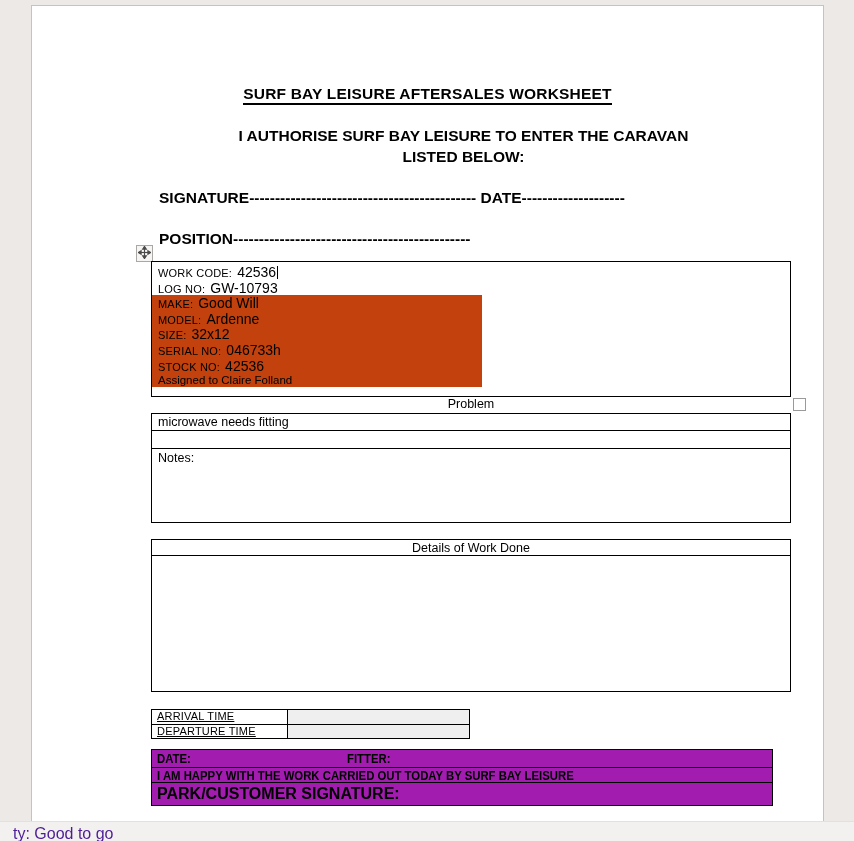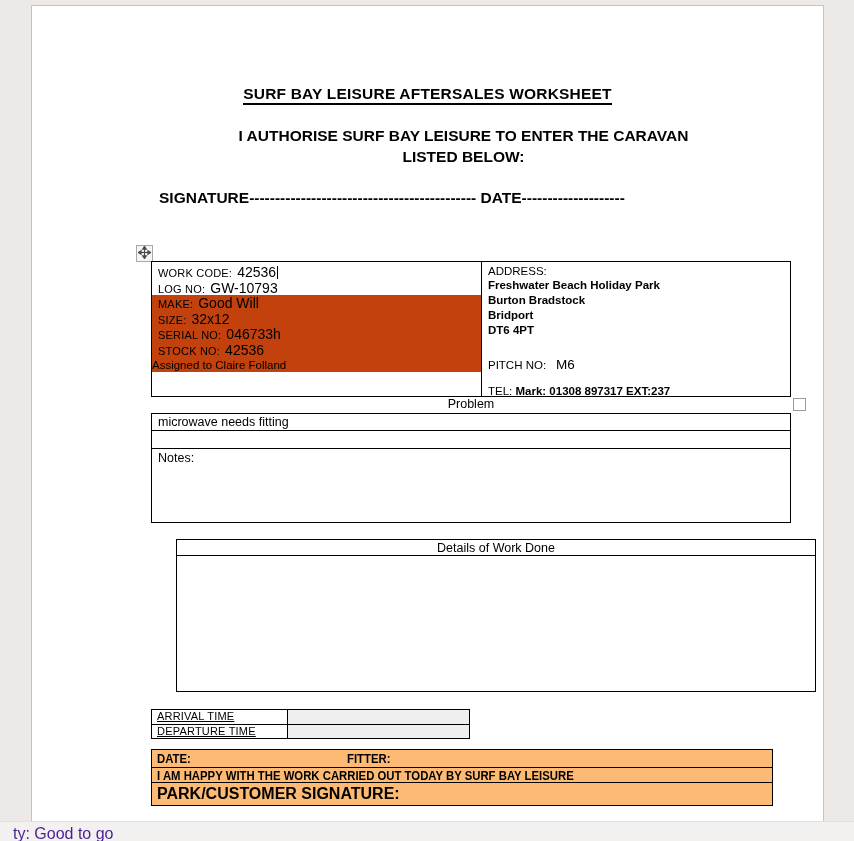--- a/index.html
+++ b/index.html
@@ -28,21 +28,21 @@
 
   
   .info-table { left:119px; top:255px; width:640px; height:136px;
     border:1px solid #000; display:flex; }
   .veh-cell { width:330px; position:relative; padding-top:2px; }
   .addr-cell { width:310px; border-left:1px solid #000; position:relative; }
   .veh-line { height:15.6px; line-height:15.6px; padding-left:6px; white-space:nowrap; }
   .veh-line .lbl { font-size:11px; letter-spacing:.2px; }
   .veh-line .val { font-size:14px; margin-left:5px; }
   .shaded { background:#c2410c; }
-  .assigned { height:14px; line-height:14px; font-size:11.5px; padding-bottom:2px; }
+  .assigned { height:14px; line-height:14px; font-size:11.5px; padding-left:6px; padding-bottom:2px; }
   .cursor { display:inline-block; width:1px; height:13px; background:#000;
     vertical-align:-2px; margin-left:1px; }
   .addr-lbl { top:3px; left:6px; font-size:11.5px; }
   .addr-line { left:6px; font-size:11.5px; font-weight:bold; }
   .al0 { top:17px; } .al1 { top:32px; } .al2 { top:47px; } .al3 { top:62px; }
   .pitch { top:95px; left:6px; font-size:11.5px; }
   .pitch .val { font-size:13.5px; margin-left:10px; }
   .tel { top:123px; left:6px; font-size:11.5px; }
   .tel b { font-size:11.5px; }
 
@@ -50,34 +50,34 @@
   .problem-hdr { top:391px; left:119px; width:640px; text-align:center; font-size:12.5px; }
   .resize-handle { left:761px; top:392px; width:13px; height:13px;
     border:1px solid #9a9a9a; background:#fff; }
   .problem-table { left:119px; top:407px; width:640px; border:1px solid #000; }
   .p-row1 { height:17px; line-height:17px; padding-left:6px; font-size:12.5px;
     border-bottom:1px solid #000; }
   .p-row2 { height:18px; border-bottom:1px solid #000; }
   .p-row3 { height:73px; padding:2px 6px; font-size:12.5px; }
 
   
-  .details-table { left:119px; top:533px; width:640px; border:1px solid #000;margin-left:25px; }
+  .details-table { left:119px; top:533px; width:640px; border:1px solid #000; }
   .d-hdr { height:16px; line-height:16px; text-align:center; font-size:12.5px;
     border-bottom:1px solid #000; }
   .d-body { height:135px; }
 
   
   .times-table { left:119px; top:703px; width:319px; border:1px solid #000; }
   .t-row { display:flex; height:14px;text-decoration:underline; }
   .t-row + .t-row { border-top:1px solid #000; }
   .t-lbl { width:135px; line-height:13px; font-size:11px; padding-left:5px; letter-spacing:.2px; }
   .t-val { flex:1; border-left:1px solid #000; background:#efefef; }
 
   
-  .footer-table { left:119px; top:743px; width:622px; border:1px solid #000; background:#fdba74; }
+  .footer-table { left:119px; top:743px; width:622px; border:1px solid #000; background:#a21caf; }
   .f-row1 { height:18px; line-height:18px; position:relative;
     border-bottom:1px solid #000; font-size:13.5px; font-weight:bold; }
   .f-row2 { height:15px; line-height:15px; border-bottom:1px solid #000;
     font-size:13.5px; font-weight:bold; padding-left:5px; }
   .f-row3 { height:22px; line-height:22px; font-size:16px; font-weight:bold; padding-left:5px; }
   .cond { display:inline-block; transform:scaleX(.84); transform-origin:0 50%; white-space:nowrap; }
   .date-lbl { position:absolute; left:5px; }
   .fitter-lbl { position:absolute; left:195px; }
 
   
@@ -89,20 +89,21 @@
 <body>
 
 <div class="page">
 
   <div class="abs doc-title">
     <span>SURF BAY LEISURE AFTERSALES WORKSHEET</span>
   </div>
   <div class="abs auth auth1">I AUTHORISE SURF BAY LEISURE TO ENTER THE CARAVAN</div>
   <div class="abs auth auth2">LISTED BELOW:</div>
   <div class="abs sigline">SIGNATURE-------------------------------------------- DATE--------------------</div>
+  <div class="abs posline">POSITION----------------------------------------------</div>
 
   <div class="abs move-handle">
     <span>
       <svg width="13" height="13" viewBox="0 0 16 16">
         <g stroke="#4a4a4a" stroke-width="1.4" fill="#4a4a4a">
           <line x1="8" y1="3.5" x2="8" y2="12.5"></line>
           <line x1="3.5" y1="8" x2="12.5" y2="8"></line>
           <polygon points="8,0.5 5.8,3.8 10.2,3.8"></polygon>
           <polygon points="8,15.5 5.8,12.2 10.2,12.2"></polygon>
           <polygon points="0.5,8 3.8,5.8 3.8,10.2"></polygon>
@@ -118,42 +119,32 @@
         <span class="lbl">WORK CODE:</span><span class="val">42536</span><span class="cursor"></span>
       </div>
       <div class="veh-line">
         <span class="lbl">LOG NO:</span><span class="val">GW-10793</span>
       </div>
       <div class="shaded">
         <div class="veh-line">
           <span class="lbl">MAKE:</span><span class="val">Good Will</span>
         </div>
         <div class="veh-line">
+          <span class="lbl">MODEL:</span><span class="val">Ardenne</span>
+        </div>
+        <div class="veh-line">
           <span class="lbl">SIZE:</span><span class="val">32x12</span>
         </div>
         <div class="veh-line">
           <span class="lbl">SERIAL NO:</span><span class="val">046733h</span>
         </div>
         <div class="veh-line">
           <span class="lbl">STOCK NO:</span><span class="val">42536</span>
         </div>
         <div class="assigned">Assigned to Claire Folland</div>
-      </div>
-    </div>
-    <div class="addr-cell">
-      <div class="abs addr-lbl">ADDRESS:</div>
-      <div class="abs addr-line al0">Freshwater Beach Holiday Park</div>
-      <div class="abs addr-line al1">Burton Bradstock</div>
-      <div class="abs addr-line al2">Bridport</div>
-      <div class="abs addr-line al3">DT6 4PT</div>
-      <div class="abs pitch">
-        <span>PITCH NO:</span><span class="val">M6</span>
-      </div>
-      <div class="abs tel">
-        <span>TEL:</span> <b>Mark: 01308 897317 EXT:237</b>
       </div>
     </div>
   </div>
 
   <div class="abs problem-hdr">Problem</div>
   <div class="abs resize-handle"></div>
 
   <div class="abs problem-table">
     <div class="p-row1">microwave needs fitting</div>
     <div class="p-row2"></div>

